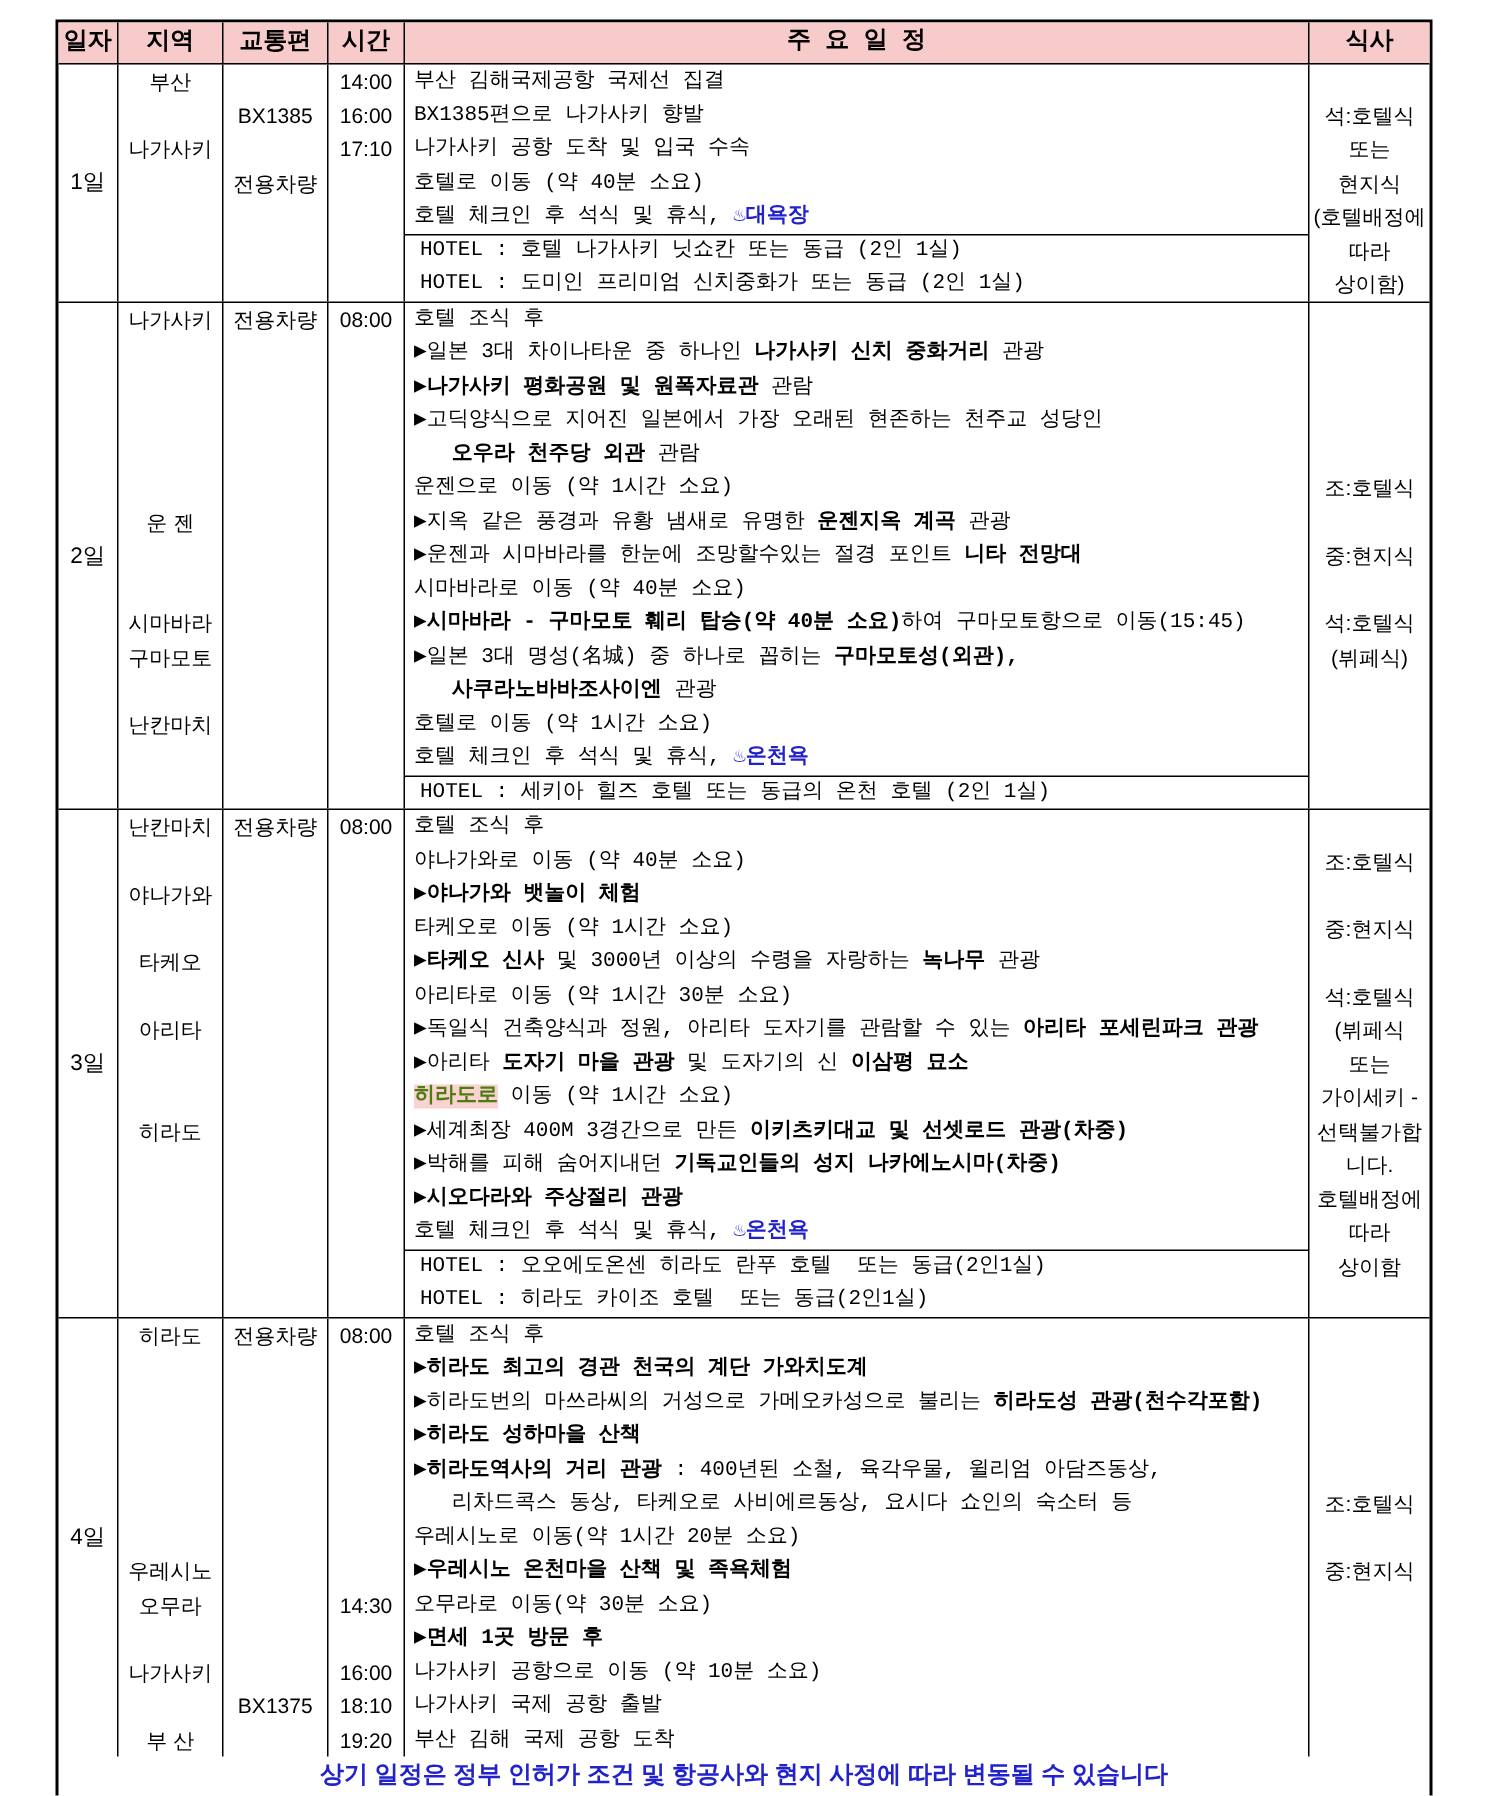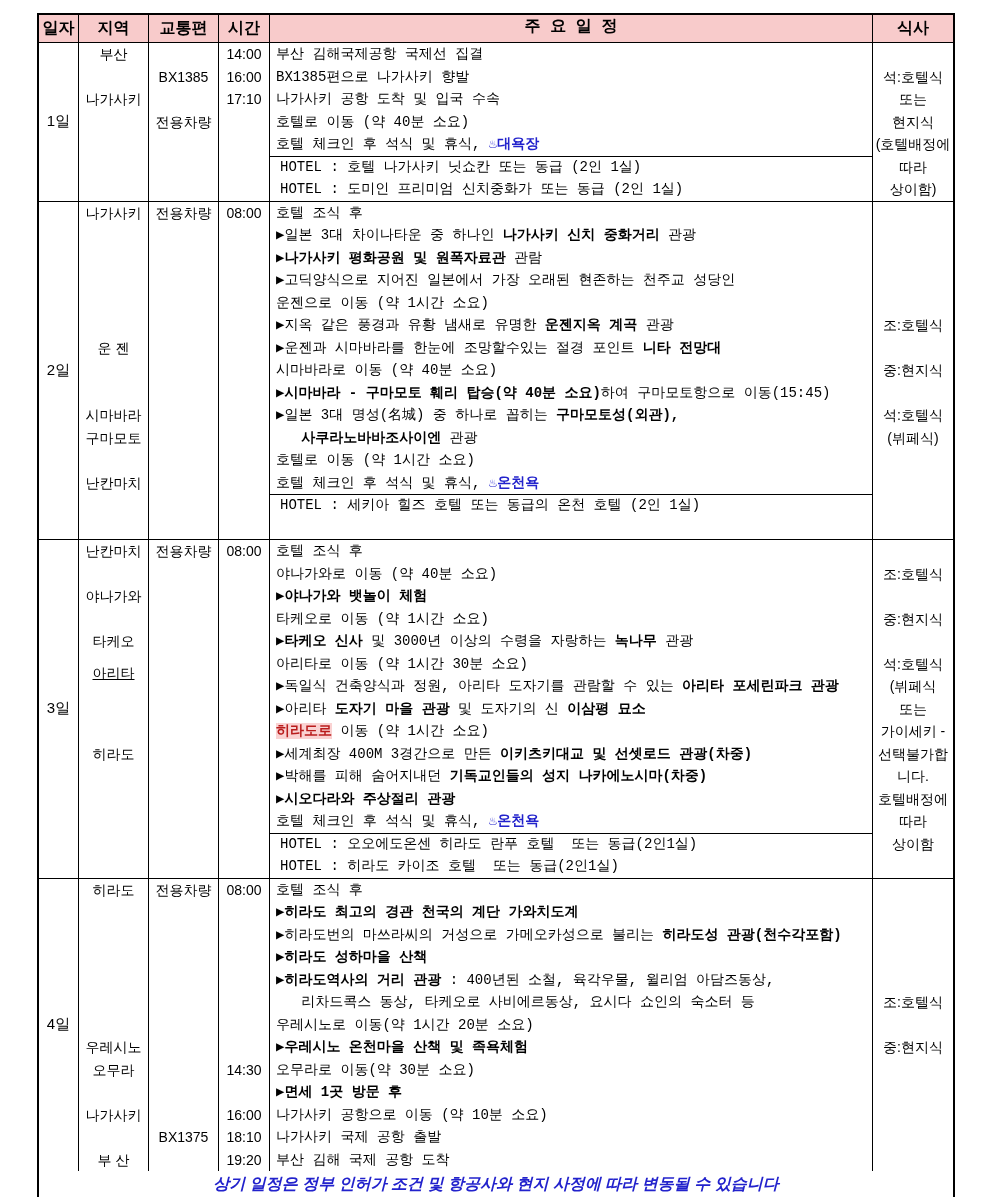--- a/index.html
+++ b/index.html
@@ -37,22 +37,22 @@
     font-size:15px;
   }
   .sched-line{
     height:22.5px;line-height:22.5px;font-size:14px;
     padding-left:6px;white-space:pre;box-sizing:border-box;
   }
   .sched-line.hotel{padding-left:10px;}
   .sched-line.hotel-first{border-top:1px solid #000;line-height:21.5px;}
   .seg-b{font-weight:bold;}
   .seg-blue{color:#2222CC;font-weight:bold;}
-  .seg-red{color:#b91c1c;font-weight:bold;background:#FAD2D2;}
-  .footer-row{height:27px;font-style:italic;}
+  .seg-red{color:#4d7c0f;font-weight:bold;background:#FAD2D2;}
+  .footer-row{height:27px;}
   .footer-text{
     width:100%;text-align:center;color:#2222CC;font-weight:bold;
     font-size:16px;line-height:25px;white-space:nowrap;
   }
 </style>
 </head>
 <body>
 
 <div class="table">
   <div class="row header-row">
@@ -111,20 +111,21 @@
           <div class="posline" style="top: 0px;">전용차량</div>
         </div>
         <div class="cell linecell c-time">
           <div class="posline" style="top: 0px;">08:00</div>
         </div>
         <div class="cell c-sched">
           <div class="sched-line"><span>호텔 조식 후</span></div>
           <div class="sched-line"><span>▶일본 3대 차이나타운 중 하나인 </span><span class="seg-b">나가사키 신치 중화거리</span><span> 관광</span></div>
           <div class="sched-line"><span>▶</span><span class="seg-b">나가사키 평화공원 및 원폭자료관</span><span> 관람</span></div>
           <div class="sched-line"><span>▶고딕양식으로 지어진 일본에서 가장 오래된 현존하는 천주교 성당인</span></div>
+          <div class="sched-line"><span>   </span><span class="seg-b">오우라 천주당 외관</span><span> 관람</span></div>
           <div class="sched-line"><span>운젠으로 이동 (약 1시간 소요)</span></div>
           <div class="sched-line"><span>▶지옥 같은 풍경과 유황 냄새로 유명한 </span><span class="seg-b">운젠지옥 계곡</span><span> 관광</span></div>
           <div class="sched-line"><span>▶운젠과 시마바라를 한눈에 조망할수있는 절경 포인트 </span><span class="seg-b">니타 전망대</span></div>
           <div class="sched-line"><span>시마바라로 이동 (약 40분 소요)</span></div>
           <div class="sched-line"><span>▶</span><span class="seg-b">시마바라 - 구마모토 훼리 탑승(약 40분 소요)</span><span>하여 구마모토항으로 이동(15:45)</span></div>
           <div class="sched-line"><span>▶일본 3대 명성(名城) 중 하나로 꼽히는 </span><span class="seg-b">구마모토성(외관),</span></div>
           <div class="sched-line"><span>   </span><span class="seg-b">사쿠라노바바조사이엔</span><span> 관광</span></div>
           <div class="sched-line"><span>호텔로 이동 (약 1시간 소요)</span></div>
           <div class="sched-line"><span>호텔 체크인 후 석식 및 휴식, </span><span class="seg-blue">♨온천욕</span></div>
           <div class="sched-line hotel hotel-first"><span>HOTEL : 세키아 힐즈 호텔 또는 동급의 온천 호텔 (2인 1실)</span></div>
@@ -135,21 +136,21 @@
           <div class="posline" style="top: 202.5px;">석:호텔식</div>
           <div class="posline" style="top: 225px;">(뷔페식)</div>
         </div>
       </div>
       <div class="row day-row" style="height: 337.5px;">
         <div class="cell c-day daylabel">3일</div>
         <div class="cell linecell c-region">
           <div class="posline" style="top: 0px;">난칸마치</div>
           <div class="posline" style="top: 45px;">야나가와</div>
           <div class="posline" style="top: 90px;">타케오</div>
-          <div class="posline" style="top: 122px; text-decoration: underline;">아리타</div>
+          <div class="posline" style="top: 135px;">아리타</div>
           <div class="posline" style="top: 202.5px;">히라도</div>
         </div>
         <div class="cell linecell c-trans">
           <div class="posline" style="top: 0px;">전용차량</div>
         </div>
         <div class="cell linecell c-time">
           <div class="posline" style="top: 0px;">08:00</div>
         </div>
         <div class="cell c-sched">
           <div class="sched-line"><span>호텔 조식 후</span></div>

